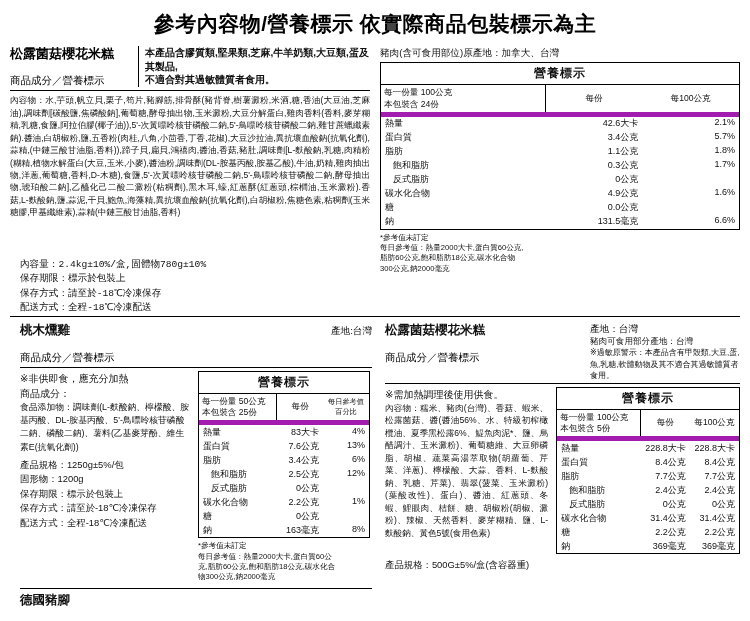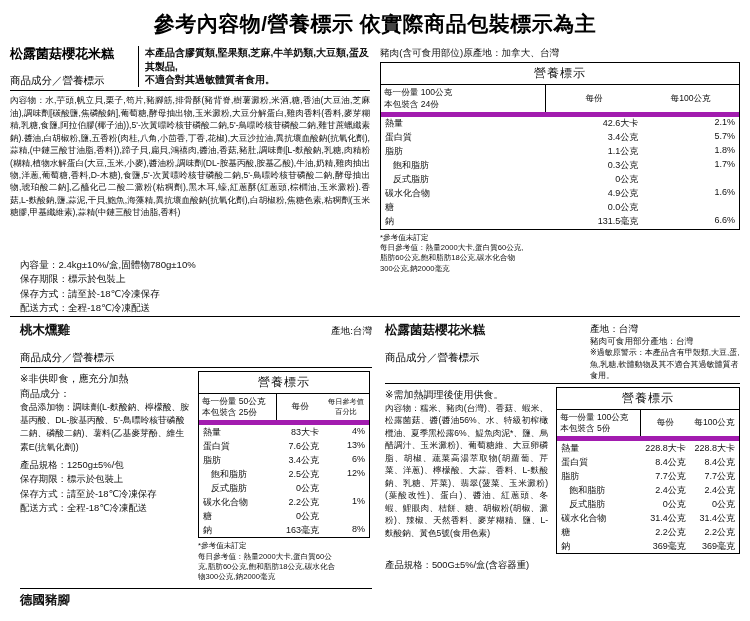--- a/index.html
+++ b/index.html
@@ -43,21 +43,21 @@
   .meta { font-size: 9.6px; line-height: 1.5; }
   .meta div { white-space: nowrap; }
 
   
   .nutri {
     border: 1px solid #000;
     font-size: 9px;
     background:#fff;
   }
   .nutri .ntitle {
-    text-align:center; font-weight:normal; font-size: 12px;
+    text-align:center; font-weight:bold; font-size: 12px;
     border-bottom: 1px solid #000; padding: 2px 0; letter-spacing:1px;
   }
   .nutri .nhead {
     display:flex; border-bottom:5px solid #a21caf; font-size:8.6px;
   }
   .nutri .nhead .serve { width: 46%; padding:2px 3px; line-height:1.3; border-right:1px solid #000;}
   .nutri .nhead .c1 { width: 27%; padding:2px 3px; text-align:center; display:flex; align-items:center; justify-content:center;}
   .nutri .nhead .c2 { width: 27%; padding:2px 3px; text-align:center; display:flex; align-items:center; justify-content:center;}
   .nrow { display:flex; font-size:9px; }
   .nrow .nm { width:46%; padding:0.5px 4px; }
@@ -169,21 +169,21 @@
             </div>
         </div>
       </div>
       <div class="side-note" style="white-space:pre-line; margin-top:3px;">*參考值未訂定
 每日參考值：熱量2000大卡,蛋白質60公克,
 脂肪60公克,飽和脂肪18公克,碳水化合物
 300公克,鈉2000毫克</div>
     </div>
   </div>
 
-  <div class="meta" style="position:absolute; left:20px; top:258px; width:350px;">
+  <div class="meta" style="position:absolute; left:20px; top:258px; width:350px;font-family:Liberation Mono, monospace;">
     <div>內容量：2.4kg±10%/盒,固體物780g±10%</div>
     <div>保存期限：標示於包裝上</div>
     <div>保存方式：請至於-18℃冷凍保存</div>
     <div>配送方式：全程-18℃冷凍配送</div>
   </div>
 
   <div style="position:absolute; left:10px; right:10px; top:316px; border-top:1px solid #000;"></div>
 
   <div style="position:absolute; left:20px; top:322px; width:352px;">
     <div style="display:flex; justify-content:space-between; align-items:flex-start;">
@@ -197,20 +197,21 @@
 
     <div class="two">
       <div style="width:170px;">
         <div class="bulletnote">※非供即食，應充分加熱</div>
         <div class="bulletnote">
           <span>商品成分：</span>
         </div>
         <div class="bulletnote" style="font-size:8.8px;">食品添加物：調味劑(L-麩酸鈉、檸檬酸、胺基丙酸、DL-胺基丙酸、5'-鳥嘌呤核苷磷酸二鈉、磷酸二鈉)、薯料(乙基麥芽酚、維生素E(抗氧化劑))</div>
         <div class="spec" style="margin-top:4px;">
           <div>產品規格：1250g±5%/包</div>
+          <div>固形物：1200g</div>
           <div>保存期限：標示於包裝上</div>
           <div>保存方式：請至於-18℃冷凍保存</div>
           <div>配送方式：全程-18℃冷凍配送</div>
         </div>
       </div>
 
       <div class="nutri-narrow">
         <div class="nutri">
           <div class="ntitle">營養標示</div>
           <div class="nhead">

